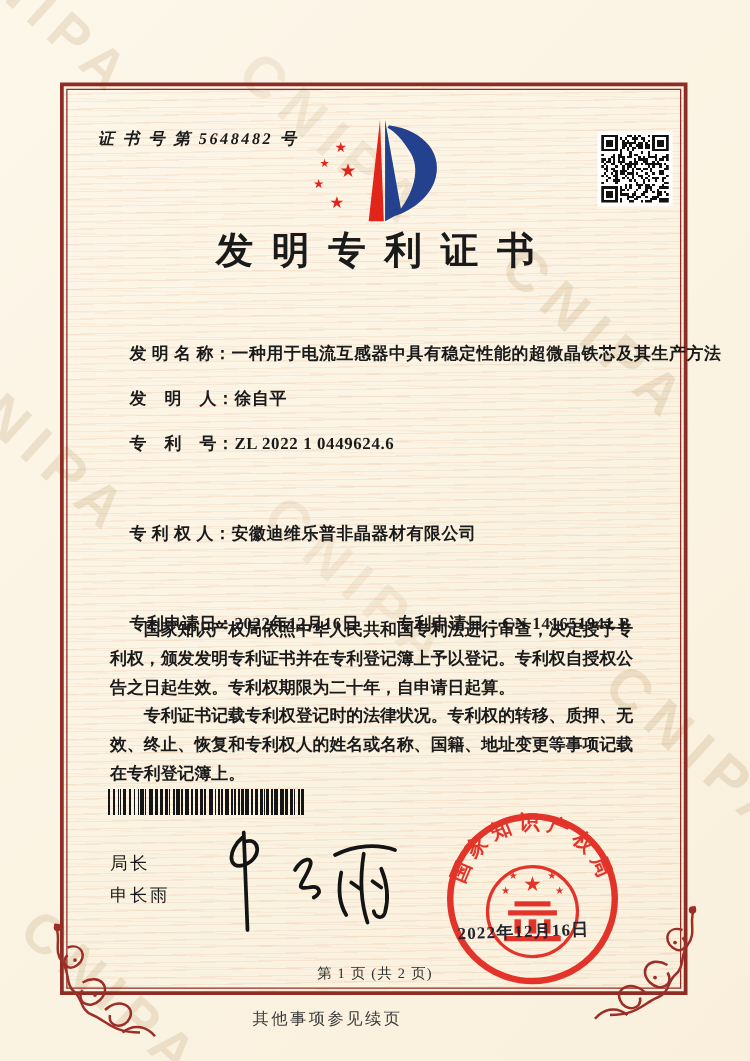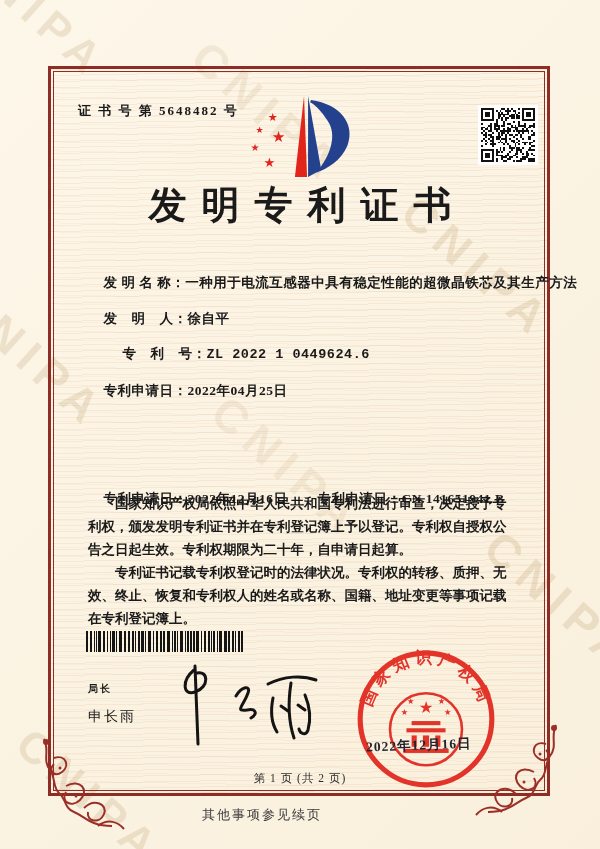--- a/index.html
+++ b/index.html
@@ -19,31 +19,31 @@
   
   .frame{
     position:absolute;z-index:2;left:48px;top:66px;width:502px;height:730px;
     box-sizing:border-box;border:3px solid #8e2c26;
     background:
       repeating-linear-gradient(179deg, rgba(219,138,88,.12) 0 1px, rgba(0,0,0,0) 1px 6px),
       repeating-linear-gradient(181deg, rgba(219,138,88,.07) 0 1px, rgba(0,0,0,0) 1px 9px);
   }
   .frame-inner{position:absolute;inset:2px;border:1px solid #8e2c26;}
   .layer{position:absolute;z-index:3;}
-  .cert-no{left:78px;top:102px;font-size:13px;font-weight:bold;letter-spacing:2px;}
+  .cert-no{left:78px;top:102px;font-size:13px;font-weight:bold;letter-spacing:2px;font-style:italic;}
   .logo{left:246px;top:90px;width:112px;height:96px;}
   .qr{left:478px;top:105px;width:60px;height:60px;background:#fff;padding:3px;box-sizing:border-box;}
-  .title{left:0;top:180px;width:600px;text-align:center;font-size:38px;font-weight:bold;
+  .title{left:0;top:180px;width:600px;text-align:center;font-size:30px;font-weight:bold;
          letter-spacing:15px;text-indent:15px;}
   .field-row{left:88px;width:460px;font-size:13.5px;font-weight:bold;white-space:pre;letter-spacing:.5px;}
   .field-row .gap{display:inline-block;width:30px;}
   .paras{left:88px;top:492px;width:426px;font-size:13.5px;line-height:23px;font-weight:bold;}
   .paras p{margin:0;text-indent:2em;}
   .barcode{left:85px;top:631px;width:160px;height:21px;}
-  .signer-title{left:88px;top:682px;font-size:10px;font-weight:bold;letter-spacing:2px;}
+  .signer-title{left:88px;top:682px;font-size:14px;font-weight:normal;letter-spacing:2px;}
   .signer-name{left:88px;top:708px;font-size:14px;font-weight:normal;letter-spacing:2px;}
   .signature{left:150px;top:660px;width:180px;height:90px;}
   .seal{left:354px;top:647px;width:144px;height:144px;}
   .seal-date{left:366px;top:736px;width:140px;font-size:13.5px;font-weight:bold;color:#20242e;
              letter-spacing:1px;transform:rotate(-2deg);z-index:4;}
   .page-info{left:0;top:771px;width:600px;text-align:center;font-size:11.5px;color:#2e2e2e;letter-spacing:1px;}
   .cont-note{left:0;top:806px;width:524px;text-align:center;font-size:13px;color:#3a3a3a;letter-spacing:2px;}
   .flourish{z-index:4;width:92px;height:96px;}
   .flourish.bl{left:34px;top:736px;}
   .flourish.br{left:474px;top:722px;transform:scaleX(-1);}
@@ -387,25 +387,25 @@
   </svg>
 
   <div class="layer title">发明专利证书</div>
 
   <div class="layer field-row" style="top:294px;">
     <span>发　明　人：</span><span>徐自平</span>
   </div>
   <div class="layer field-row" style="top:258px;">
     <span>发 明 名 称：</span><span>一种用于电流互感器中具有稳定性能的超微晶铁芯及其生产方法</span>
   </div>
-  <div class="layer field-row" style="top:330px;font-family:Liberation Mono, monospace;">
+  <div class="layer field-row" style="top:330px;">
     <span>专　利　号：</span><span>ZL 2022 1 0449624.6</span>
   </div>
-  <div class="layer field-row" style="top:366px;">
-    <span>专利申请日：</span><span>2022年04月25日</span>
+  <div class="layer field-row" style="top:402px;">
+    <span>专 利 权 人：</span><span>安徽迪维乐普非晶器材有限公司</span>
   </div>
   <div class="layer field-row" style="top:474px;">
     <span>专利申请日：</span><span>2022年12月16日</span><span class="gap"></span><span>专利申请日：</span><span>CN 141651941 B</span>
   </div>
 
   <div class="layer paras">
     <p>国家知识产权局依照中华人民共和国专利法进行审查，决定授予专利权，颁发发明专利证书并在专利登记簿上予以登记。专利权自授权公告之日起生效。专利权期限为二十年，自申请日起算。</p>
     <p>专利证书记载专利权登记时的法律状况。专利权的转移、质押、无效、终止、恢复和专利权人的姓名或名称、国籍、地址变更等事项记载在专利登记簿上。</p>
   </div>
 

